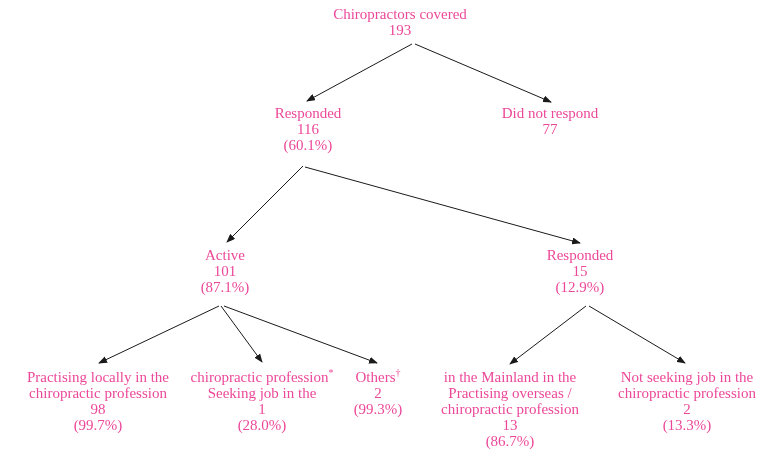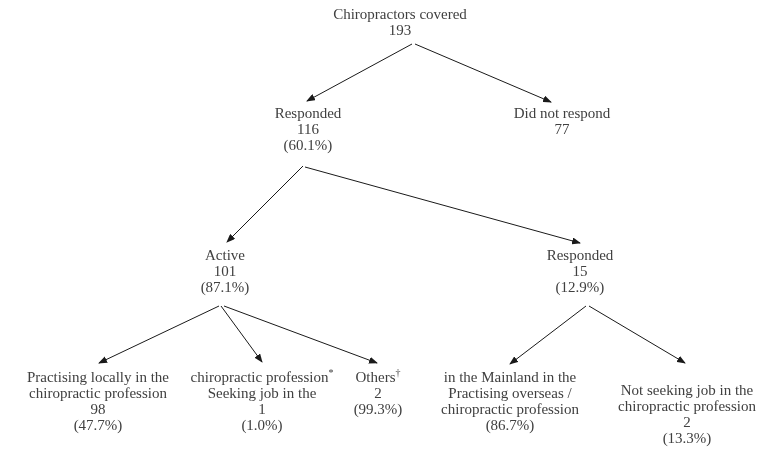--- a/index.html
+++ b/index.html
@@ -6,21 +6,21 @@
     margin: 0;
     padding: 0;
     background: #ffffff;
   }
   .canvas {
     position: relative;
     width: 768px;
     height: 464px;
     background: #ffffff;
     font-family: "Liberation Serif", "DejaVu Serif", serif;
-    color: #404040;
+    color: #ec4899;
     overflow: hidden;
   }
   .edges {
     position: absolute;
     left: 0;
     top: 0;
     width: 768px;
     height: 464px;
   }
   .node {
@@ -62,64 +62,65 @@
     <div>Chiropractors covered</div>
     <div>193</div>
   </div>
 
   <div class="node" style="left:308px; top:105px;">
     <div>Responded</div>
     <div>116</div>
     <div>(60.1%)</div>
   </div>
 
-  <div class="node" style="left:550px; top:105px;margin-left:12px;">
+  <div class="node" style="left:550px; top:105px;">
     <div>Did not respond</div>
     <div>77</div>
   </div>
 
   <div class="node" style="left:225px; top:247px;">
     <div>Active</div>
     <div>101</div>
     <div>(87.1%)</div>
   </div>
 
   <div class="node" style="left:580px; top:247px;">
     <div>Responded</div>
     <div>15</div>
     <div>(12.9%)</div>
   </div>
 
   <div class="node" style="left:98px; top:369px;">
     <div>Practising locally in the</div>
     <div>chiropractic profession</div>
     <div>98</div>
-    <div>(47.7%)</div>
+    <div>(99.7%)</div>
   </div>
 
   <div class="node" style="left:262px; top:369px;">
     <div><span>chiropractic profession</span><sup>*</sup></div>
     <div>Seeking job in the</div>
     <div>1</div>
-    <div>(1.0%)</div>
+    <div>(28.0%)</div>
   </div>
 
   <div class="node" style="left:378px; top:369px;">
     <div><span>Others</span><sup>†</sup></div>
     <div>2</div>
     <div>(99.3%)</div>
   </div>
 
   <div class="node" style="left:510px; top:369px;">
     <div>in the Mainland in the</div>
     <div>Practising overseas /</div>
     <div>chiropractic profession</div>
+    <div>13</div>
     <div>(86.7%)</div>
   </div>
 
-  <div class="node" style="left:687px; top:369px;margin-top:13px;">
+  <div class="node" style="left:687px; top:369px;">
     <div>Not seeking job in the</div>
     <div>chiropractic profession</div>
     <div>2</div>
     <div>(13.3%)</div>
   </div>
 
 </div>
 
 </body></html>

